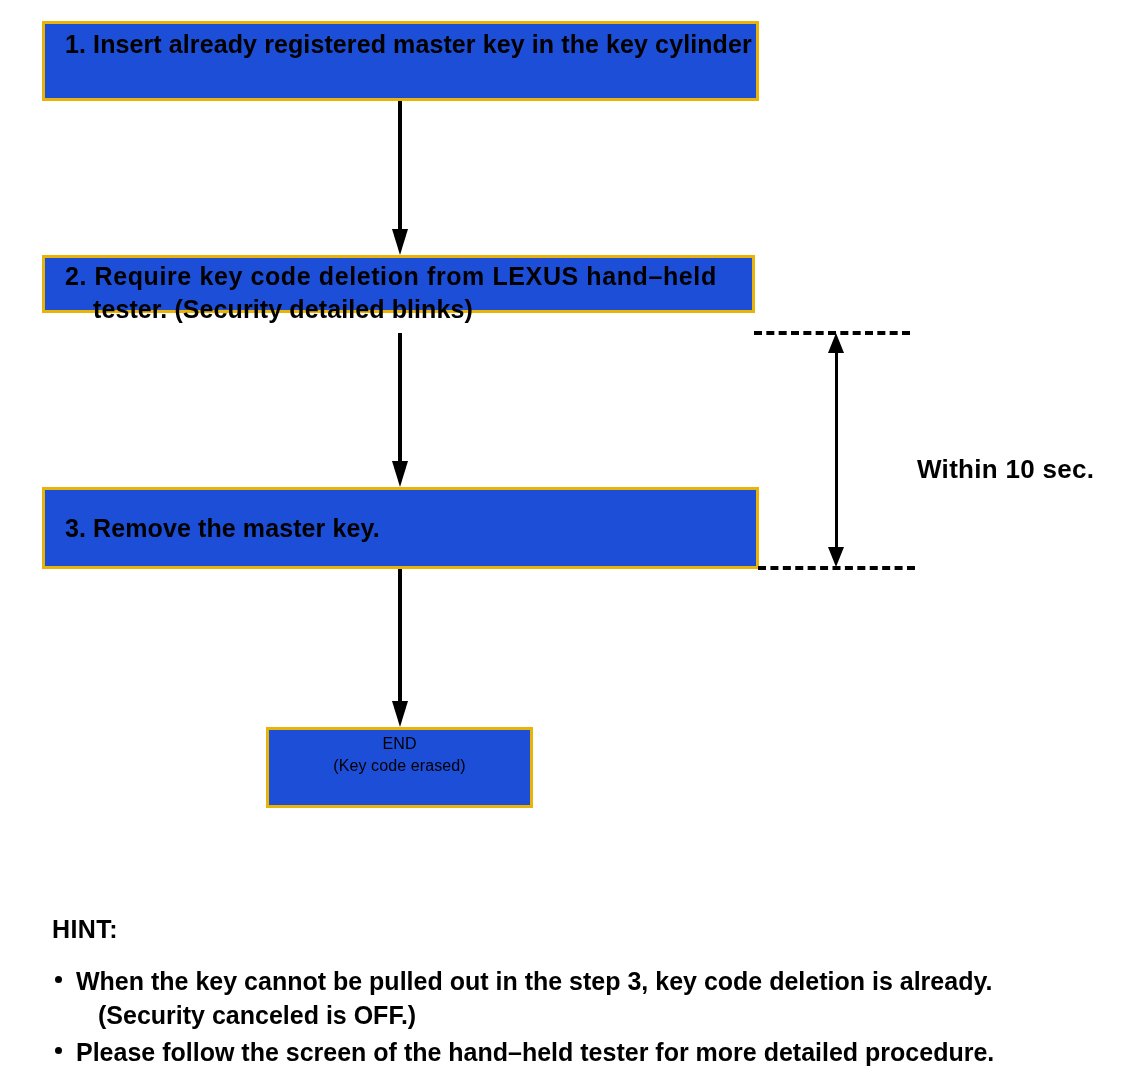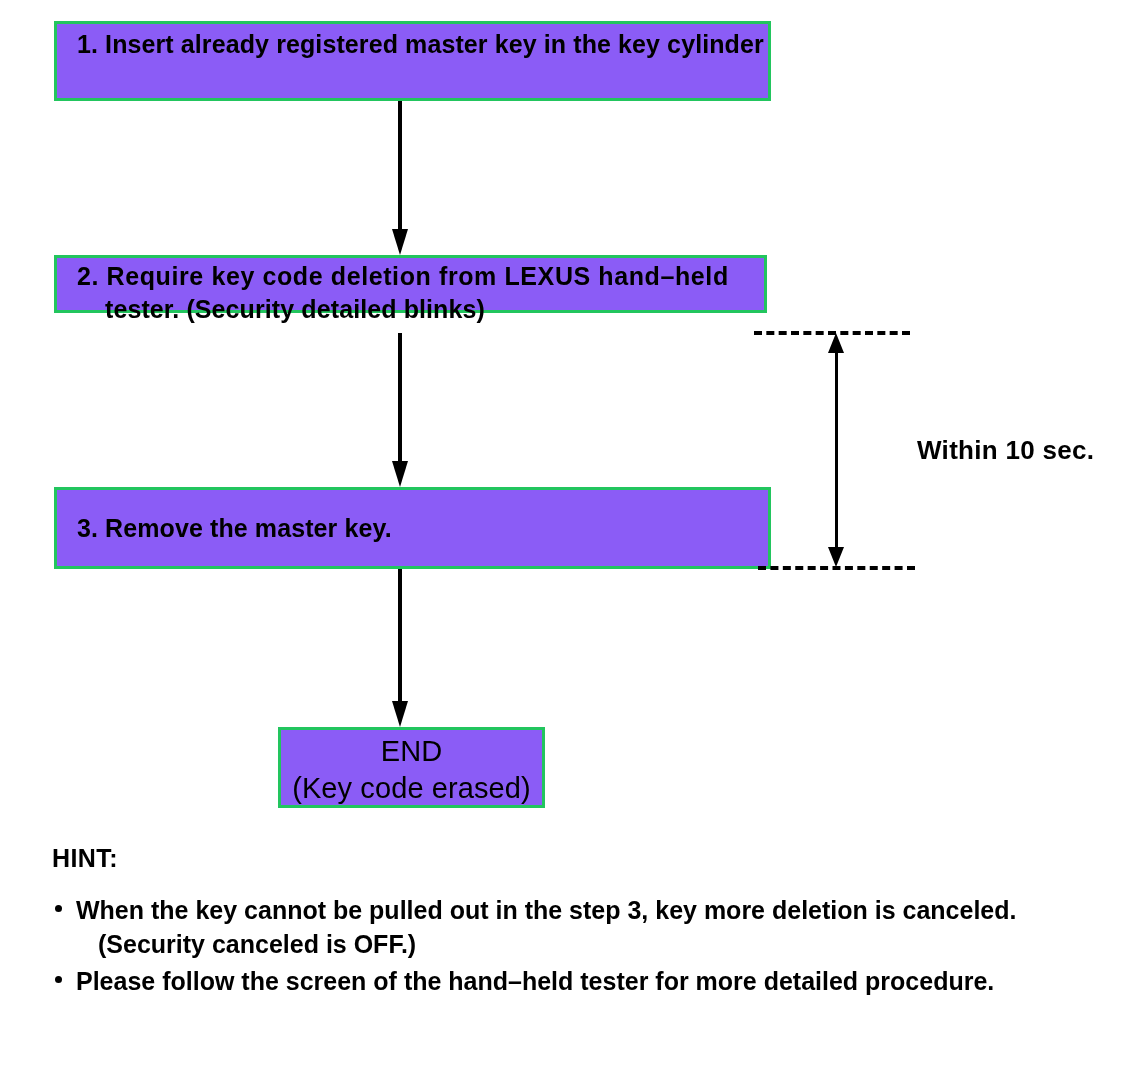--- a/index.html
+++ b/index.html
@@ -17,23 +17,22 @@
     width: 1136px;
     height: 1078px;
     overflow: hidden;
     background: #ffffff;
   }
 
   
   .box {
     position: absolute;
     box-sizing: border-box;
-    border: 3px solid #22c55e;
-    background: #8b5cf6;
-    margin-left: 12px;
+    border: 3px solid #eab308;
+    background: #1d4ed8;
   }
   .box .line {
     position: absolute;
     white-space: pre;
     font-size: 25px;
     font-weight: 700;
     letter-spacing: 0.1px;
     color: #000;
   }
 
@@ -49,21 +48,21 @@
   #box3 .l1 { left: 20px; top: 24px; }
 
   #boxend {
     left: 266px; top: 727px; width: 267px; height: 81px;
     text-align: center;
   }
   #boxend .line {
     position: static;
     display: block;
     font-weight: 400;
-    font-size: 29px;
+    font-size: 16px;
   }
   #boxend .l1 { margin-top: 5px; }
   #boxend .l2 { margin-top: 4px; }
 
   
   .conn {
     position: absolute;
     left: 392px;
     width: 16px;
   }
@@ -131,32 +130,32 @@
     position: absolute;
     left: 0; bottom: 0;
     width: 0; height: 0;
     border-left: 8px solid transparent;
     border-right: 8px solid transparent;
     border-top: 20px solid #000;
   }
   #timing-label {
     position: absolute;
     left: 917px;
-    top: 435px;
+    top: 454px;
     font-size: 26px;
     font-weight: 700;
     letter-spacing: 0.3px;
     white-space: pre;
   }
 
   
   #hint {
     position: absolute;
     left: 52px;
-    top: 844px;
+    top: 915px;
     width: 1040px;
   }
   #hint-title {
     font-size: 25px;
     font-weight: 700;
     letter-spacing: 0.4px;
     margin: 0 0 20px 0;
   }
   .hint-item {
     position: relative;
@@ -228,21 +227,21 @@
     <div class="stem"></div>
     <div class="head-down"></div>
   </div>
   <div id="timing-label">Within 10 sec.</div>
 
   <div id="hint">
     <div id="hint-title">HINT:</div>
 
     <div class="hint-item">
       <span class="hint-bullet"></span>
-      <span class="hint-text">When the key cannot be pulled out in the step 3, key more deletion is canceled.</span>
+      <span class="hint-text">When the key cannot be pulled out in the step 3, key code deletion is already.</span>
       <span class="hint-text sub">(Security canceled is OFF.)</span>
     </div>
 
     <div class="hint-item">
       <span class="hint-bullet"></span>
       <span class="hint-text">Please follow the screen of the hand–held tester for more detailed procedure.</span>
     </div>
   </div>
 
 </div>

